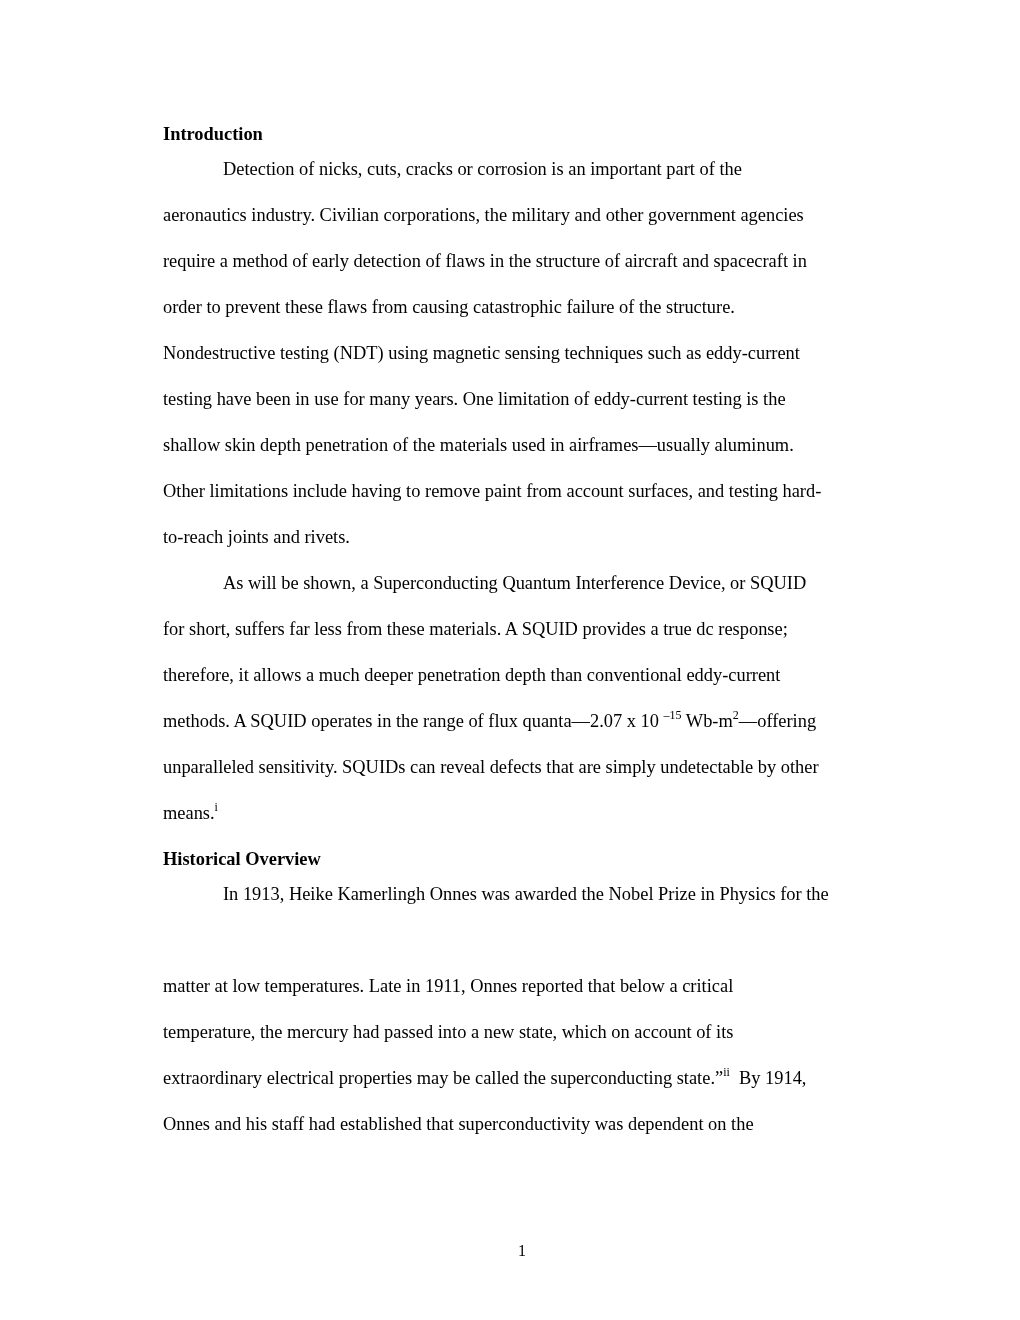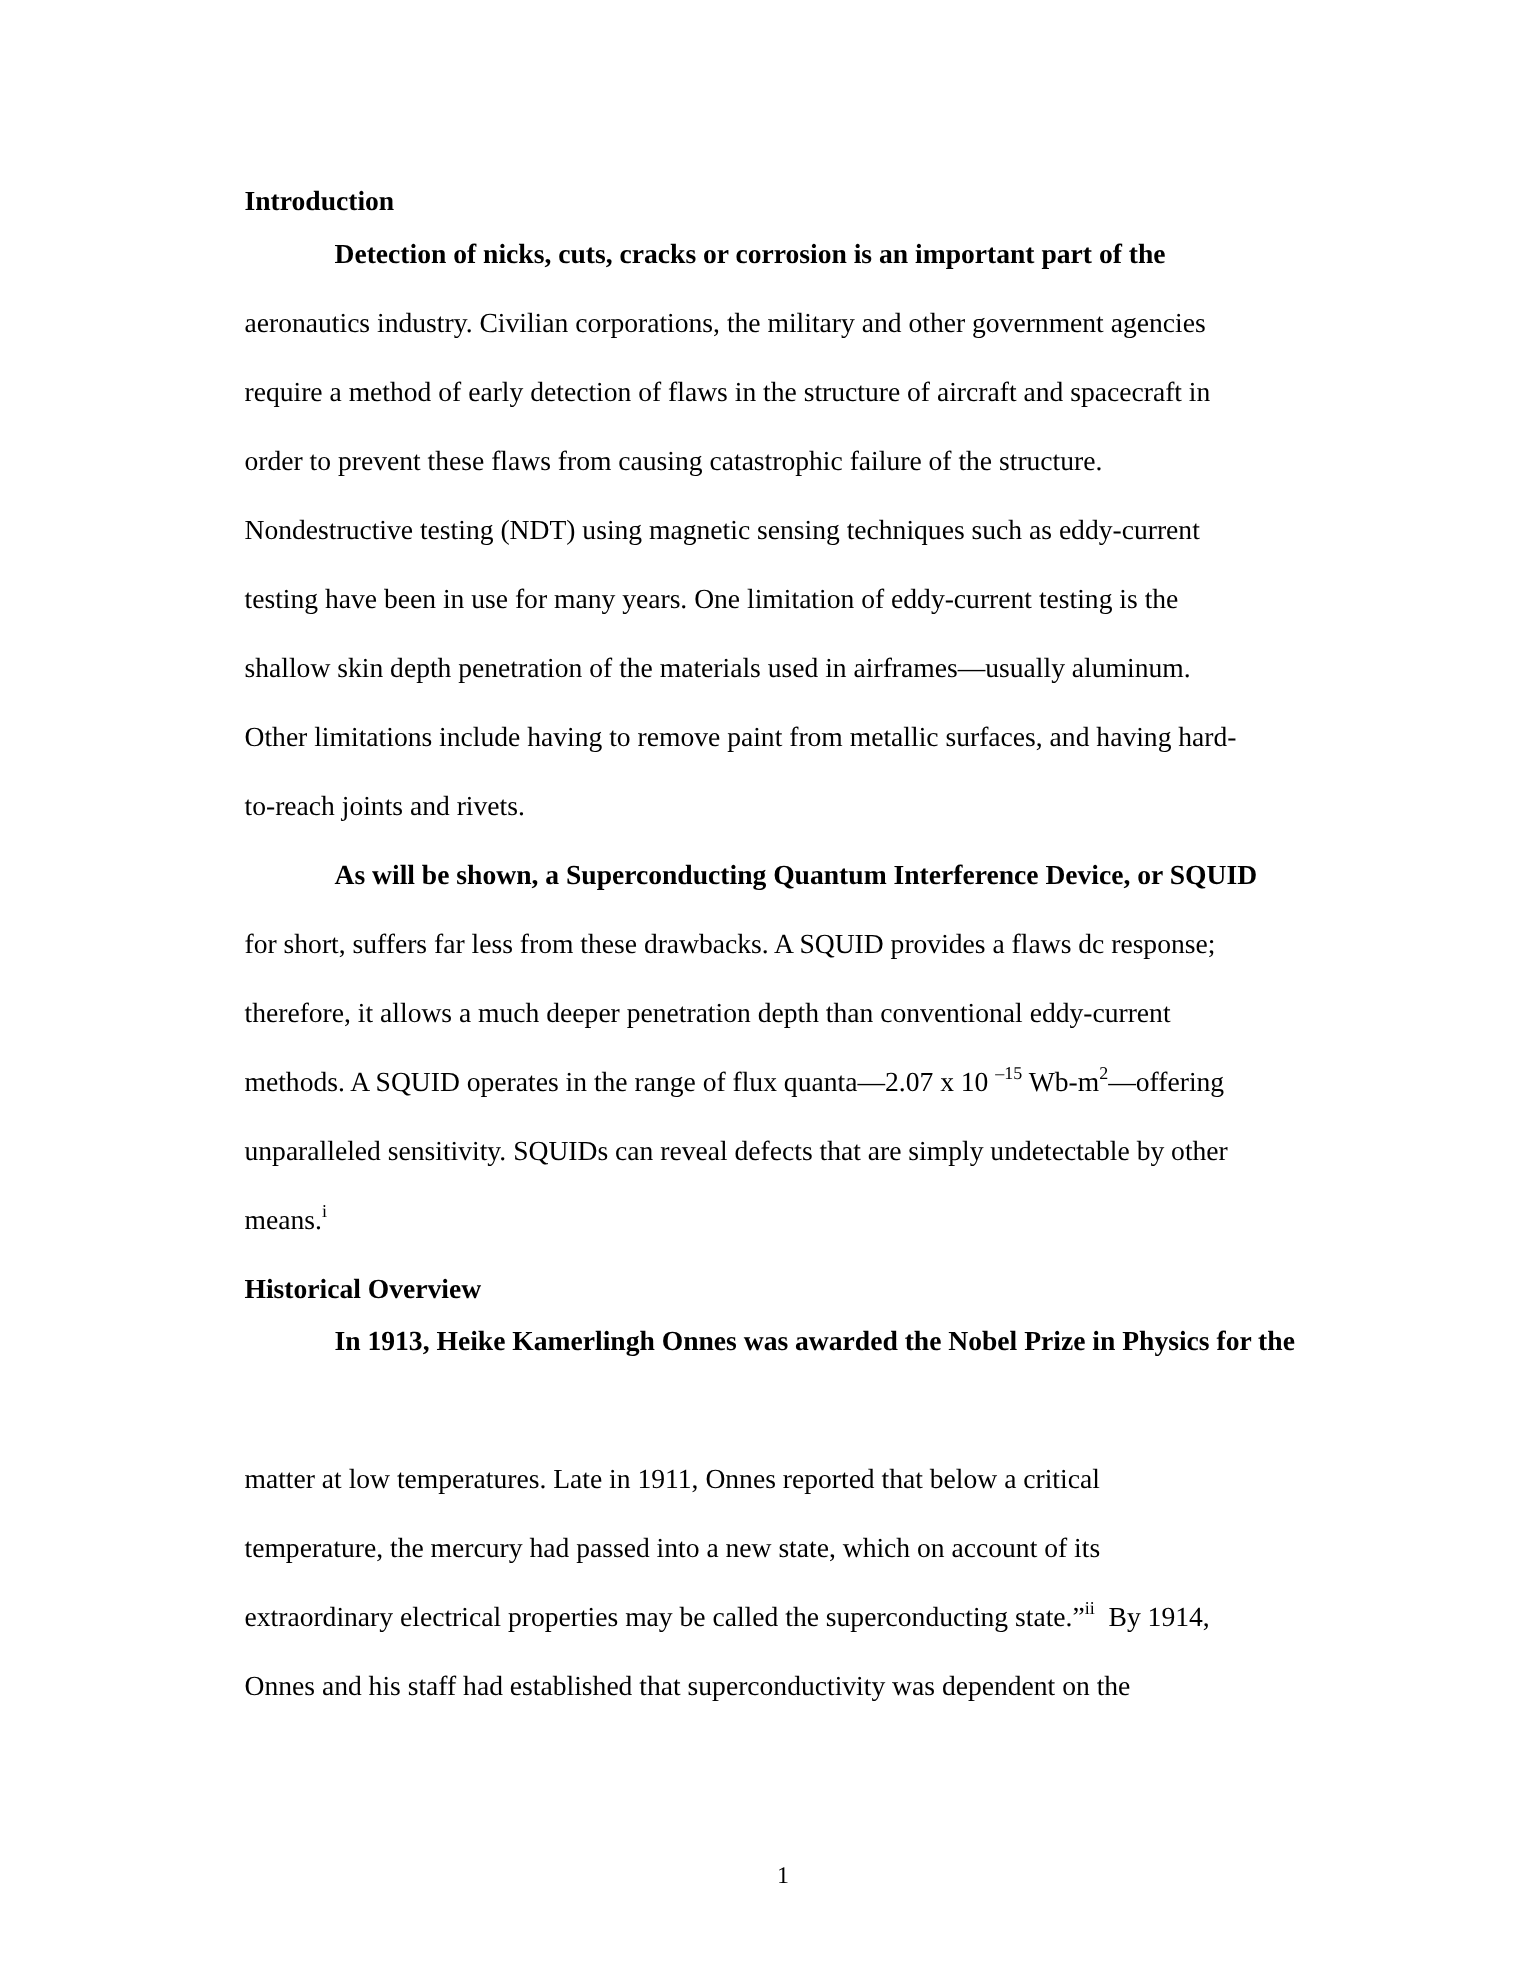--- a/index.html
+++ b/index.html
@@ -1,43 +1,43 @@
 <!DOCTYPE html>
 <html><head>
 <meta charset="utf-8">
 <style>
   html, body { margin: 0; padding: 0; background: #ffffff; }
   body { width: 1020px; height: 1320px; position: relative; overflow: hidden;
          font-family: "Liberation Serif", "DejaVu Serif", serif; color: #000; }
   .page { position: absolute; left: 12px; top: 0; width: 1020px; height: 1022px; }
   .line { position: absolute; left: 151px; font-size: 18.4px; line-height: 22px; white-space: nowrap; }
-  .indent { left: 211px; font-weight: bold; }
+  .indent { left: 211px; }
   .heading { font-weight: bold; }
   sup { font-size: 12px; vertical-align: 0; position: relative; top: -8px; }
   .pnum { position: absolute; left: 0; width: 1020px; text-align: center; top: 1242px; font-size: 16px; }
 </style>
 </head>
 <body>
 
 <div class="page">
 
   <div class="line heading" style="top:123px">Introduction</div>
 
   <div class="line indent" style="top:158px">Detection of nicks, cuts, cracks or corrosion is an important part of the</div>
   <div class="line" style="top:204px">aeronautics industry.  Civilian corporations, the military and other government agencies</div>
   <div class="line" style="top:250px">require a method of early detection of flaws in the structure of aircraft and spacecraft in</div>
   <div class="line" style="top:296px">order to prevent these flaws from causing catastrophic failure of the structure.</div>
   <div class="line" style="top:342px">Nondestructive testing (NDT) using magnetic sensing techniques such as eddy-current</div>
   <div class="line" style="top:388px">testing have been in use for many years.  One limitation of eddy-current testing is the</div>
   <div class="line" style="top:434px">shallow skin depth penetration of the materials used in airframes—usually aluminum.</div>
-  <div class="line" style="top:480px">Other limitations include having to remove paint from metallic surfaces, and having hard-</div>
+  <div class="line" style="top:480px">Other limitations include having to remove paint from account surfaces, and testing hard-</div>
   <div class="line" style="top:526px">to-reach joints and rivets.</div>
 
   <div class="line indent" style="top:572px">As will be shown, a Superconducting Quantum Interference Device, or SQUID</div>
-  <div class="line" style="top:618px">for short, suffers far less from these drawbacks. A SQUID provides a flaws dc response;</div>
+  <div class="line" style="top:618px">for short, suffers far less from these materials. A SQUID provides a true dc response;</div>
   <div class="line" style="top:664px">therefore, it allows a much deeper penetration depth than conventional eddy-current</div>
   <div class="line" style="top:710px"><span>methods.  A SQUID operates in the range of flux quanta—2.07 x 10 </span><sup>–15</sup><span> Wb-m</span><sup>2</sup><span>—offering</span></div>
   <div class="line" style="top:756px">unparalleled sensitivity. SQUIDs can reveal defects that are simply undetectable by other</div>
   <div class="line" style="top:802px"><span>means.</span><sup>i</sup></div>
 
   <div class="line heading" style="top:848px">Historical Overview</div>
 
   <div class="line indent" style="top:883px">In 1913, Heike Kamerlingh Onnes was awarded the Nobel Prize in Physics for the</div>
   <div class="line" style="top:975px">matter at low temperatures.  Late in 1911, Onnes reported that below a critical</div>
   <div class="line" style="top:1021px">temperature, the mercury had passed into a new state, which on account of its</div>

